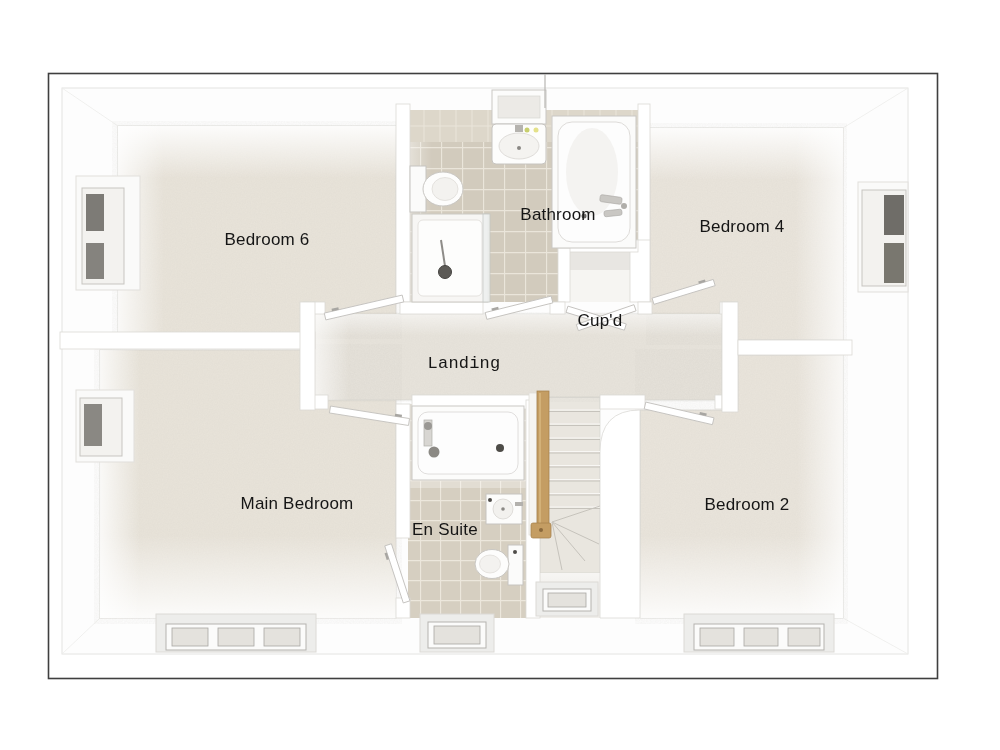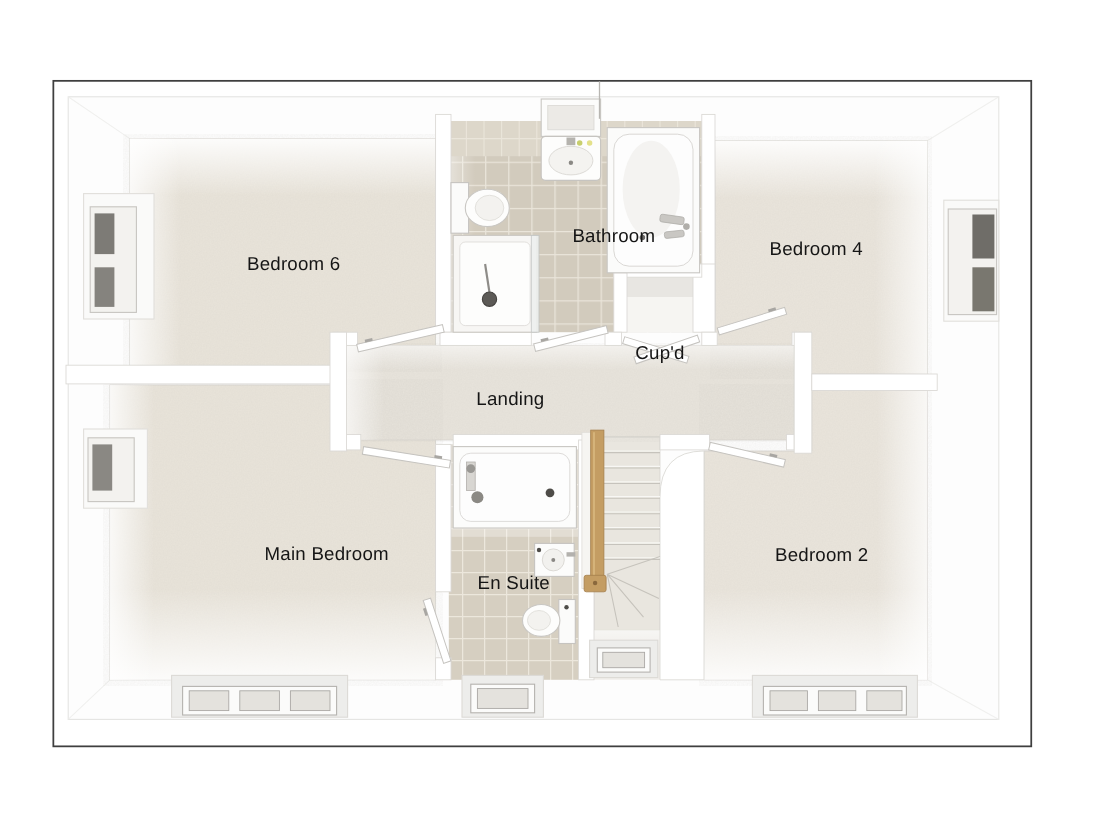--- a/index.html
+++ b/index.html
@@ -4,23 +4,23 @@
 <style>
   html,body{margin:0;padding:0;background:#ffffff;}
   body{width:1000px;height:750px;position:relative;font-family:"Liberation Sans",sans-serif;overflow:hidden;}
   .stage{position:absolute;left:0;top:0;width:1000px;height:750px;}
   svg{position:absolute;left:0;top:0;}
   .rl{position:absolute;transform:translate(-50%,-50%);font-size:17px;color:#151515;white-space:nowrap;letter-spacing:.2px;}
   .lb3{left:267px;top:240px;}
   .lbath{left:522px;top:215px;margin-left:36px;}
   .lb4{left:742px;top:227px;}
   .lcup{left:600px;top:289px;margin-top:32px;}
-  .lland{left:464px;top:363px;}
+  .lland{left:464px;top:363px;font-family:Liberation Mono, monospace;}
   .lmain{left:297px;top:504px;text-align:center;}
-  .lens{left:467px;top:530px;}
+  .lens{left:445px;top:530px;}
   .lb2{left:736px;top:505px;padding-left:22px;}
 </style>
 </head>
 <body>
 
 <div class="stage">
 
 <svg width="1000" height="750" viewBox="0 0 1000 750">
   <defs>
     <linearGradient id="gDown" x1="0" y1="0" x2="0" y2="1">

